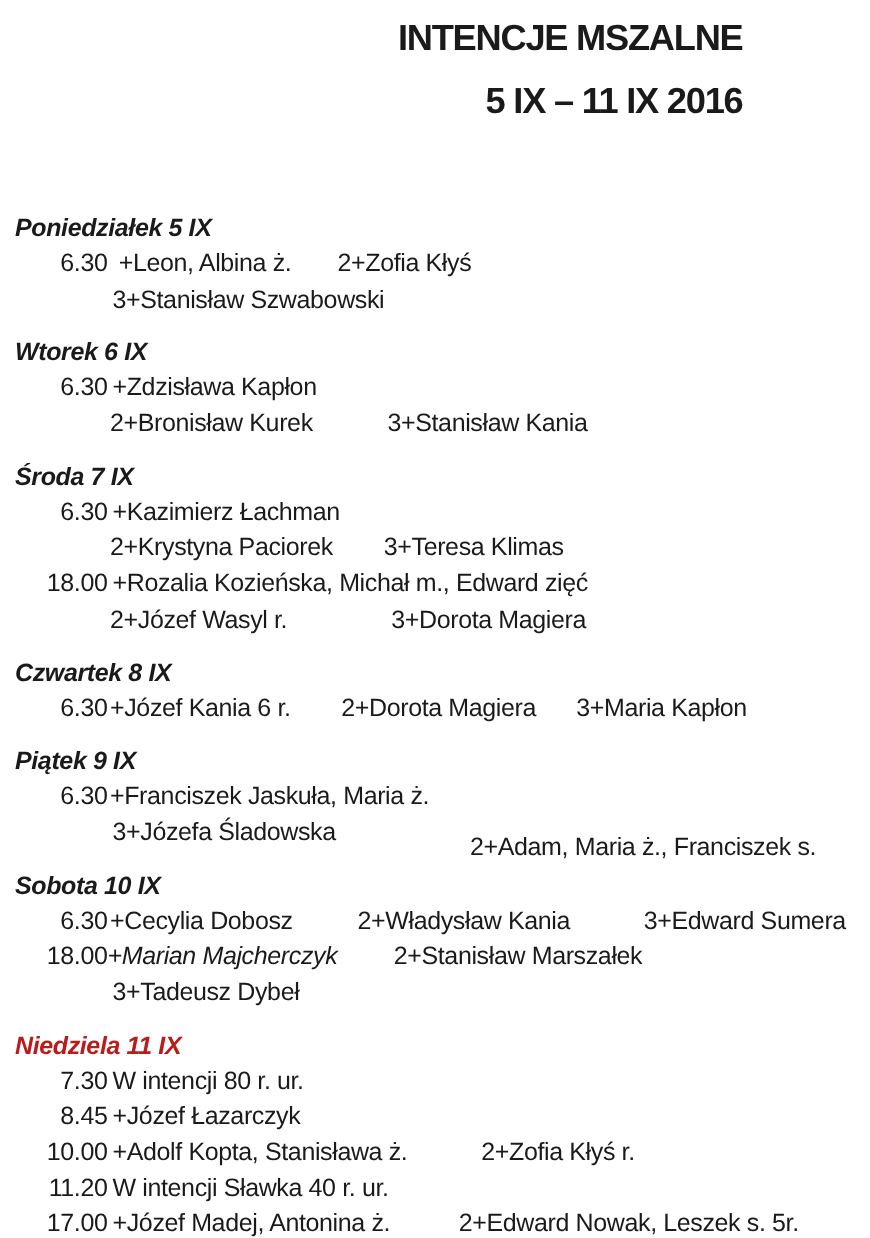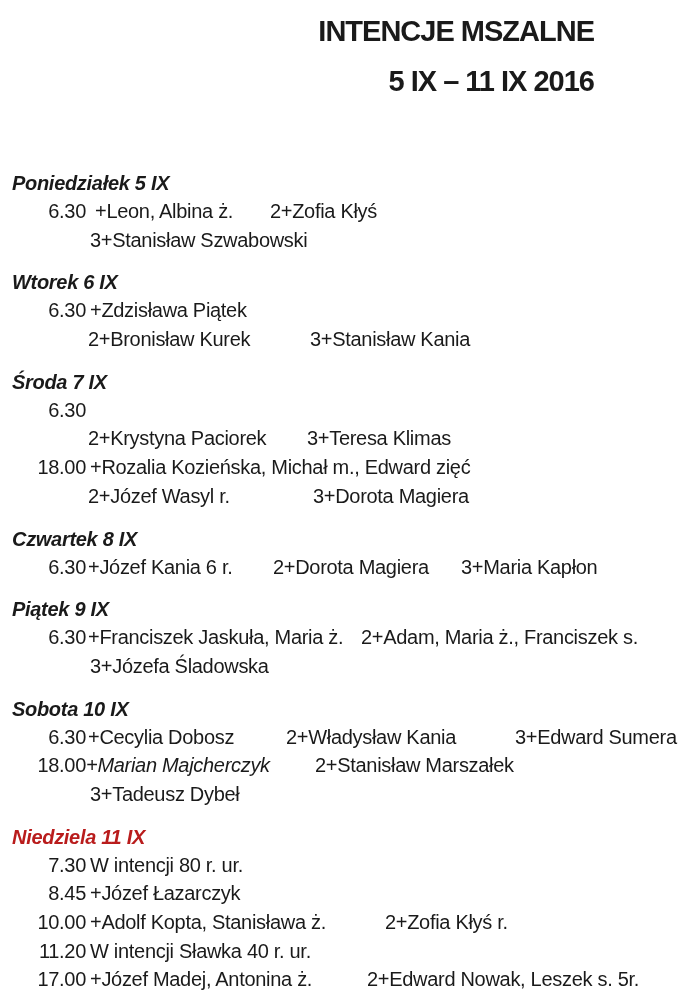--- a/index.html
+++ b/index.html
@@ -80,31 +80,32 @@
           <span class="seg" style="left: 270px;">2+Zofia Kłyś</span>
         </div>
         <div class="line">
           <span class="seg" style="left: 90px;">3+Stanisław Szwabowski</span>
         </div>
       </section>
       <section class="section">
         <div class="day-heading">Wtorek 6 IX</div>
         <div class="line">
           <span class="time">6.30</span>
-          <span class="seg" style="left: 90px;">+Zdzisława Piątek</span>
+          <span class="seg" style="left: 90px;">+Zdzisława Kapłon</span>
         </div>
         <div class="line">
           <span class="seg" style="left: 88px;">2+Bronisław Kurek</span>
           <span class="seg" style="left: 310px;">3+Stanisław Kania</span>
         </div>
       </section>
       <section class="section">
         <div class="day-heading">Środa 7 IX</div>
         <div class="line">
           <span class="time">6.30</span>
+          <span class="seg" style="left: 90px;">+Kazimierz Łachman</span>
         </div>
         <div class="line">
           <span class="seg" style="left: 88px;">2+Krystyna Paciorek</span>
           <span class="seg" style="left: 307px;">3+Teresa Klimas</span>
         </div>
         <div class="line">
           <span class="time">18.00</span>
           <span class="seg" style="left: 90px;">+Rozalia Kozieńska, Michał m., Edward zięć</span>
         </div>
         <div class="line">
@@ -119,21 +120,21 @@
           <span class="seg" style="left: 88px;">+Józef Kania 6 r.</span>
           <span class="seg" style="left: 273px;">2+Dorota Magiera</span>
           <span class="seg" style="left: 461px;">3+Maria Kapłon</span>
         </div>
       </section>
       <section class="section">
         <div class="day-heading">Piątek 9 IX</div>
         <div class="line">
           <span class="time">6.30</span>
           <span class="seg" style="left: 88px;">+Franciszek Jaskuła, Maria ż.</span>
-          <span class="seg" style="left: 361px;">2+Adam, Maria ż., Franciszek s.</span>
+          <span class="seg" style="left: 376px; margin-top: 41px;">2+Adam, Maria ż., Franciszek s.</span>
         </div>
         <div class="line">
           <span class="seg" style="left: 90px;">3+Józefa Śladowska</span>
         </div>
       </section>
       <section class="section">
         <div class="day-heading">Sobota 10 IX</div>
         <div class="line">
           <span class="time">6.30</span>
           <span class="seg" style="left: 88px;">+Cecylia Dobosz</span>

